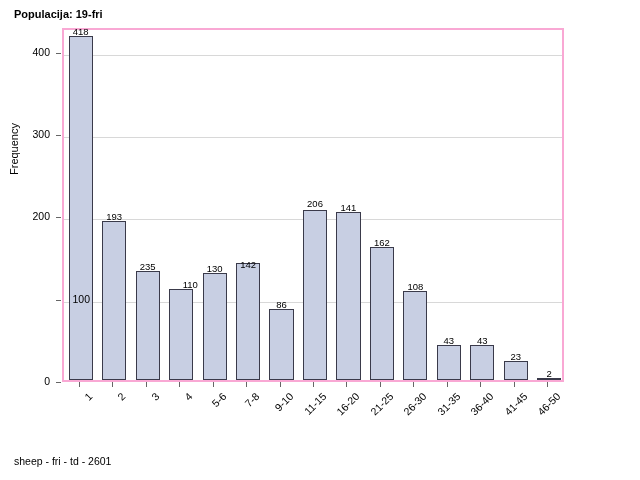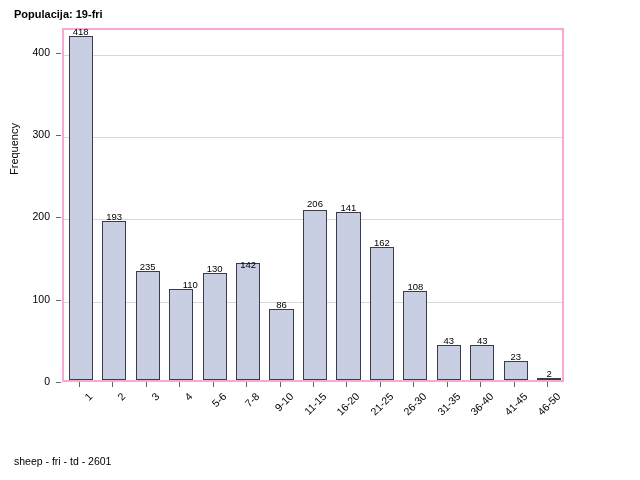--- a/index.html
+++ b/index.html
@@ -170,21 +170,21 @@
         <div class="bar" style="left: 439.752px; width: 24.096px; height: 18.9349px; background: rgb(200, 207, 227); border-color: rgb(58, 58, 74);"></div>
         <div class="bar-label" style="left: 435.067px; width: 33.4667px; top: 321.065px;">23</div>
         <div class="bar" style="left: 473.219px; width: 24.096px; height: 2px; background: rgb(200, 207, 227); border-color: rgb(58, 58, 74);"></div>
         <div class="bar-label" style="left: 468.533px; width: 33.4667px; top: 338px;">2</div>
       </div>
   </div>
 
   <div id="y-axis">
       <div class="y-tick" style="top: 375px; left: 0px; width: 50px;">0</div>
       <div class="y-tick-mark" style="top: 382px; left: 56px;"></div>
-      <div class="y-tick" style="top: 292.674px; left: 0px; width: 50px;">100</div>
+      <div class="y-tick" style="top: 292.674px; left: 0px; width: 50px; padding-left: 40px;">100</div>
       <div class="y-tick-mark" style="top: 299.674px; left: 56px;"></div>
       <div class="y-tick" style="top: 210.349px; left: 0px; width: 50px;">200</div>
       <div class="y-tick-mark" style="top: 217.349px; left: 56px;"></div>
       <div class="y-tick" style="top: 128.023px; left: 0px; width: 50px;">300</div>
       <div class="y-tick-mark" style="top: 135.023px; left: 56px;"></div>
       <div class="y-tick" style="top: 45.6977px; left: 0px; width: 50px;">400</div>
       <div class="y-tick-mark" style="top: 52.6977px; left: 56px;"></div>
     </div>
   <div id="x-axis">
       <div class="x-tick-mark" style="left: 78.7333px; top: 382px;"></div>

